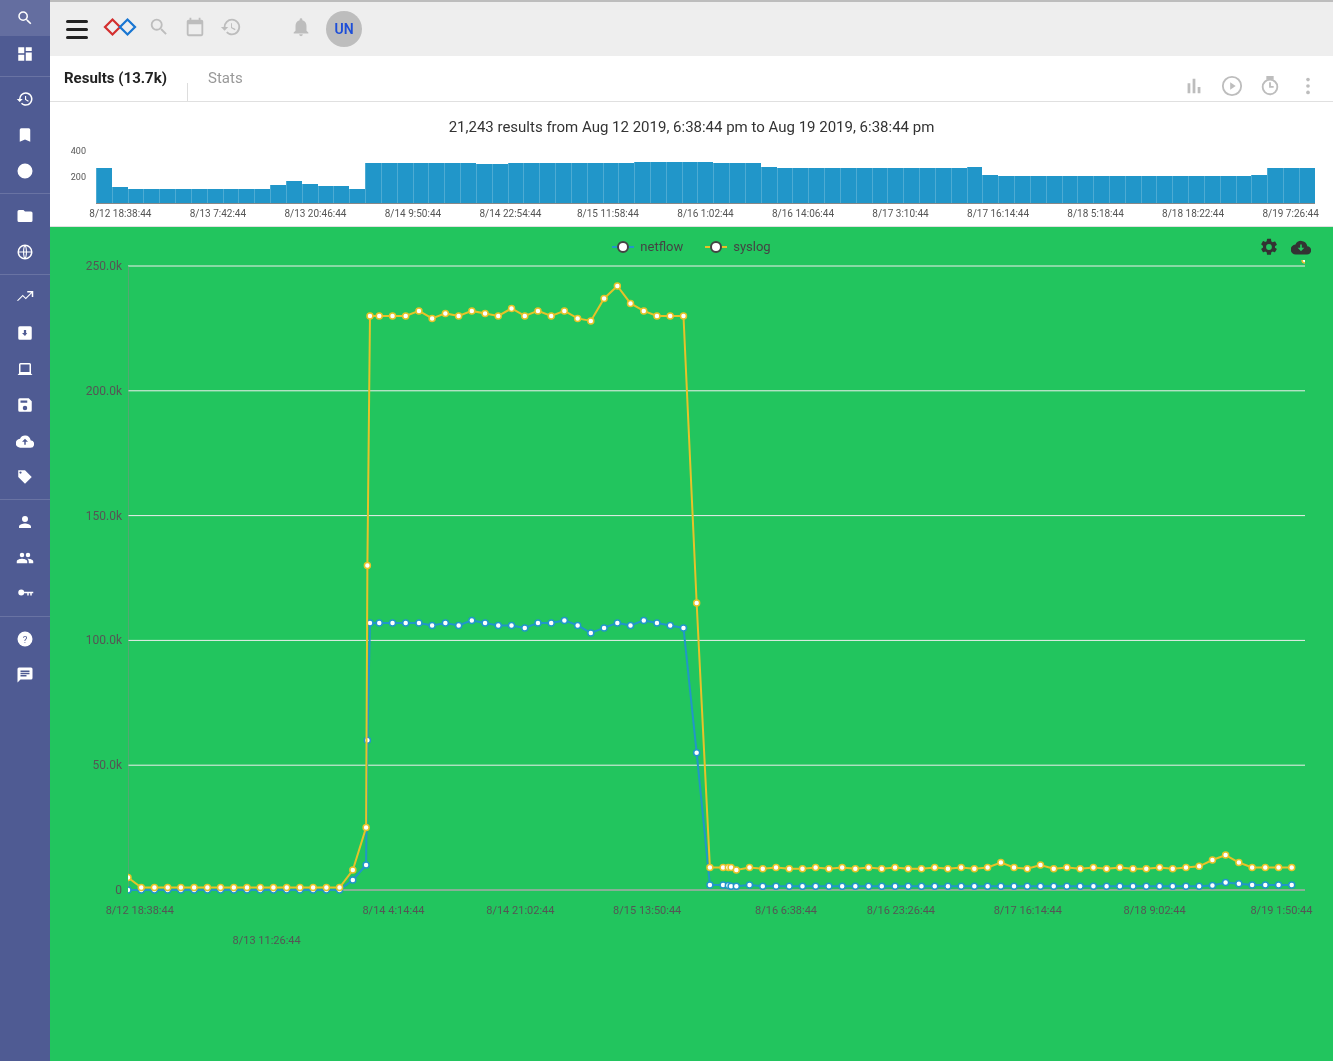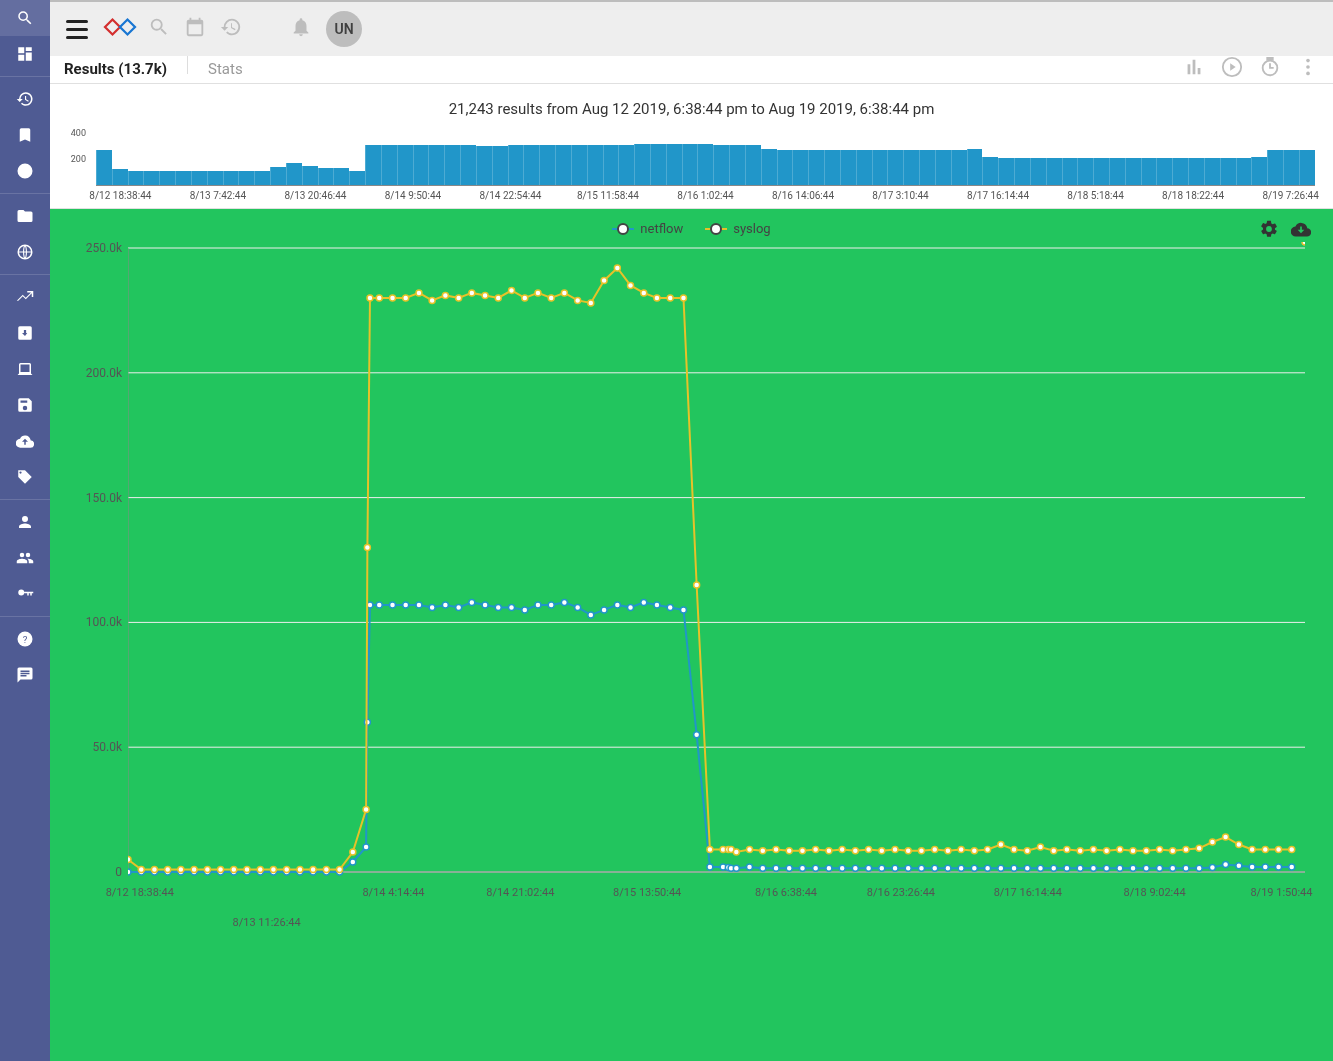--- a/index.html
+++ b/index.html
@@ -16,24 +16,24 @@
   
   .main { flex: 1; display: flex; flex-direction: column; min-width: 0; }
   .topbar { height: 56px; background: #eeeeee; border-top: 2px solid #bdbdbd; display: flex; align-items: center; padding: 0 12px; gap: 10px; }
   .topbar .ham { width: 30px; height: 30px; display: flex; flex-direction: column; justify-content: center; gap: 5px; cursor: pointer; padding: 0 4px;}
   .topbar .ham span { display: block; height: 3px; background: #222; border-radius: 2px; }
   .topbar .logo svg { width: 36px; height: 24px; }
   .query-input { flex: 1; font-family: "Roboto Mono", "Consolas", monospace; font-size: 15px; color: #333; background: transparent; border: none; outline: none; padding: 6px 10px; letter-spacing: 0.2px;}
   .topbar-icons { display: flex; align-items: center; gap: 14px; color: #9e9e9e; }
   .topbar-icons > * { cursor: pointer; }
   .topbar-icons svg { width: 22px; height: 22px; fill: #bdbdbd; }
-  .avatar { width: 36px; height: 36px; border-radius: 50%; background: #bdbdbd; color: #404040; display: flex; align-items: center; justify-content: center; font-size: 14px; font-weight: 600; }
+  .avatar { width: 36px; height: 36px; border-radius: 50%; background: #bdbdbd; color: #1d4ed8; display: flex; align-items: center; justify-content: center; font-size: 14px; font-weight: 600; }
 
   
-  .tabsrow { height: 28px; background: #fff; border-bottom: 1px solid #e0e0e0; display: flex; align-items: flex-start; padding: 0 14px; gap: 20px; }
+  .tabsrow { height: 46px; background: #fff; border-bottom: 1px solid #e0e0e0; display: flex; align-items: flex-end; padding: 0 14px; gap: 20px; }
   .tab { font-size: 15px; color: #999; cursor: pointer; height: 100%; display: flex; align-items: center; border-bottom: 2px solid transparent; }
   .tab.active { font-weight: 700; color: #222; }
   .tabs-divider { width: 1px; height: 18px; background: #ddd; }
   .tab-actions { margin-left: auto; display: flex; align-items: center; gap: 16px; }
   .tab-actions svg { width: 22px; height: 22px; fill: #bdbdbd; cursor: pointer;}
 
   
   .overview { background: #fff; border-bottom: 1px solid #e0e0e0; padding: 16px 18px 8px 18px; }
   .overview-title { text-align: center; font-size: 15px; color: #333; margin-bottom: 12px; }
   .overview-chart { position: relative; height: 70px; margin-left: 28px; }

